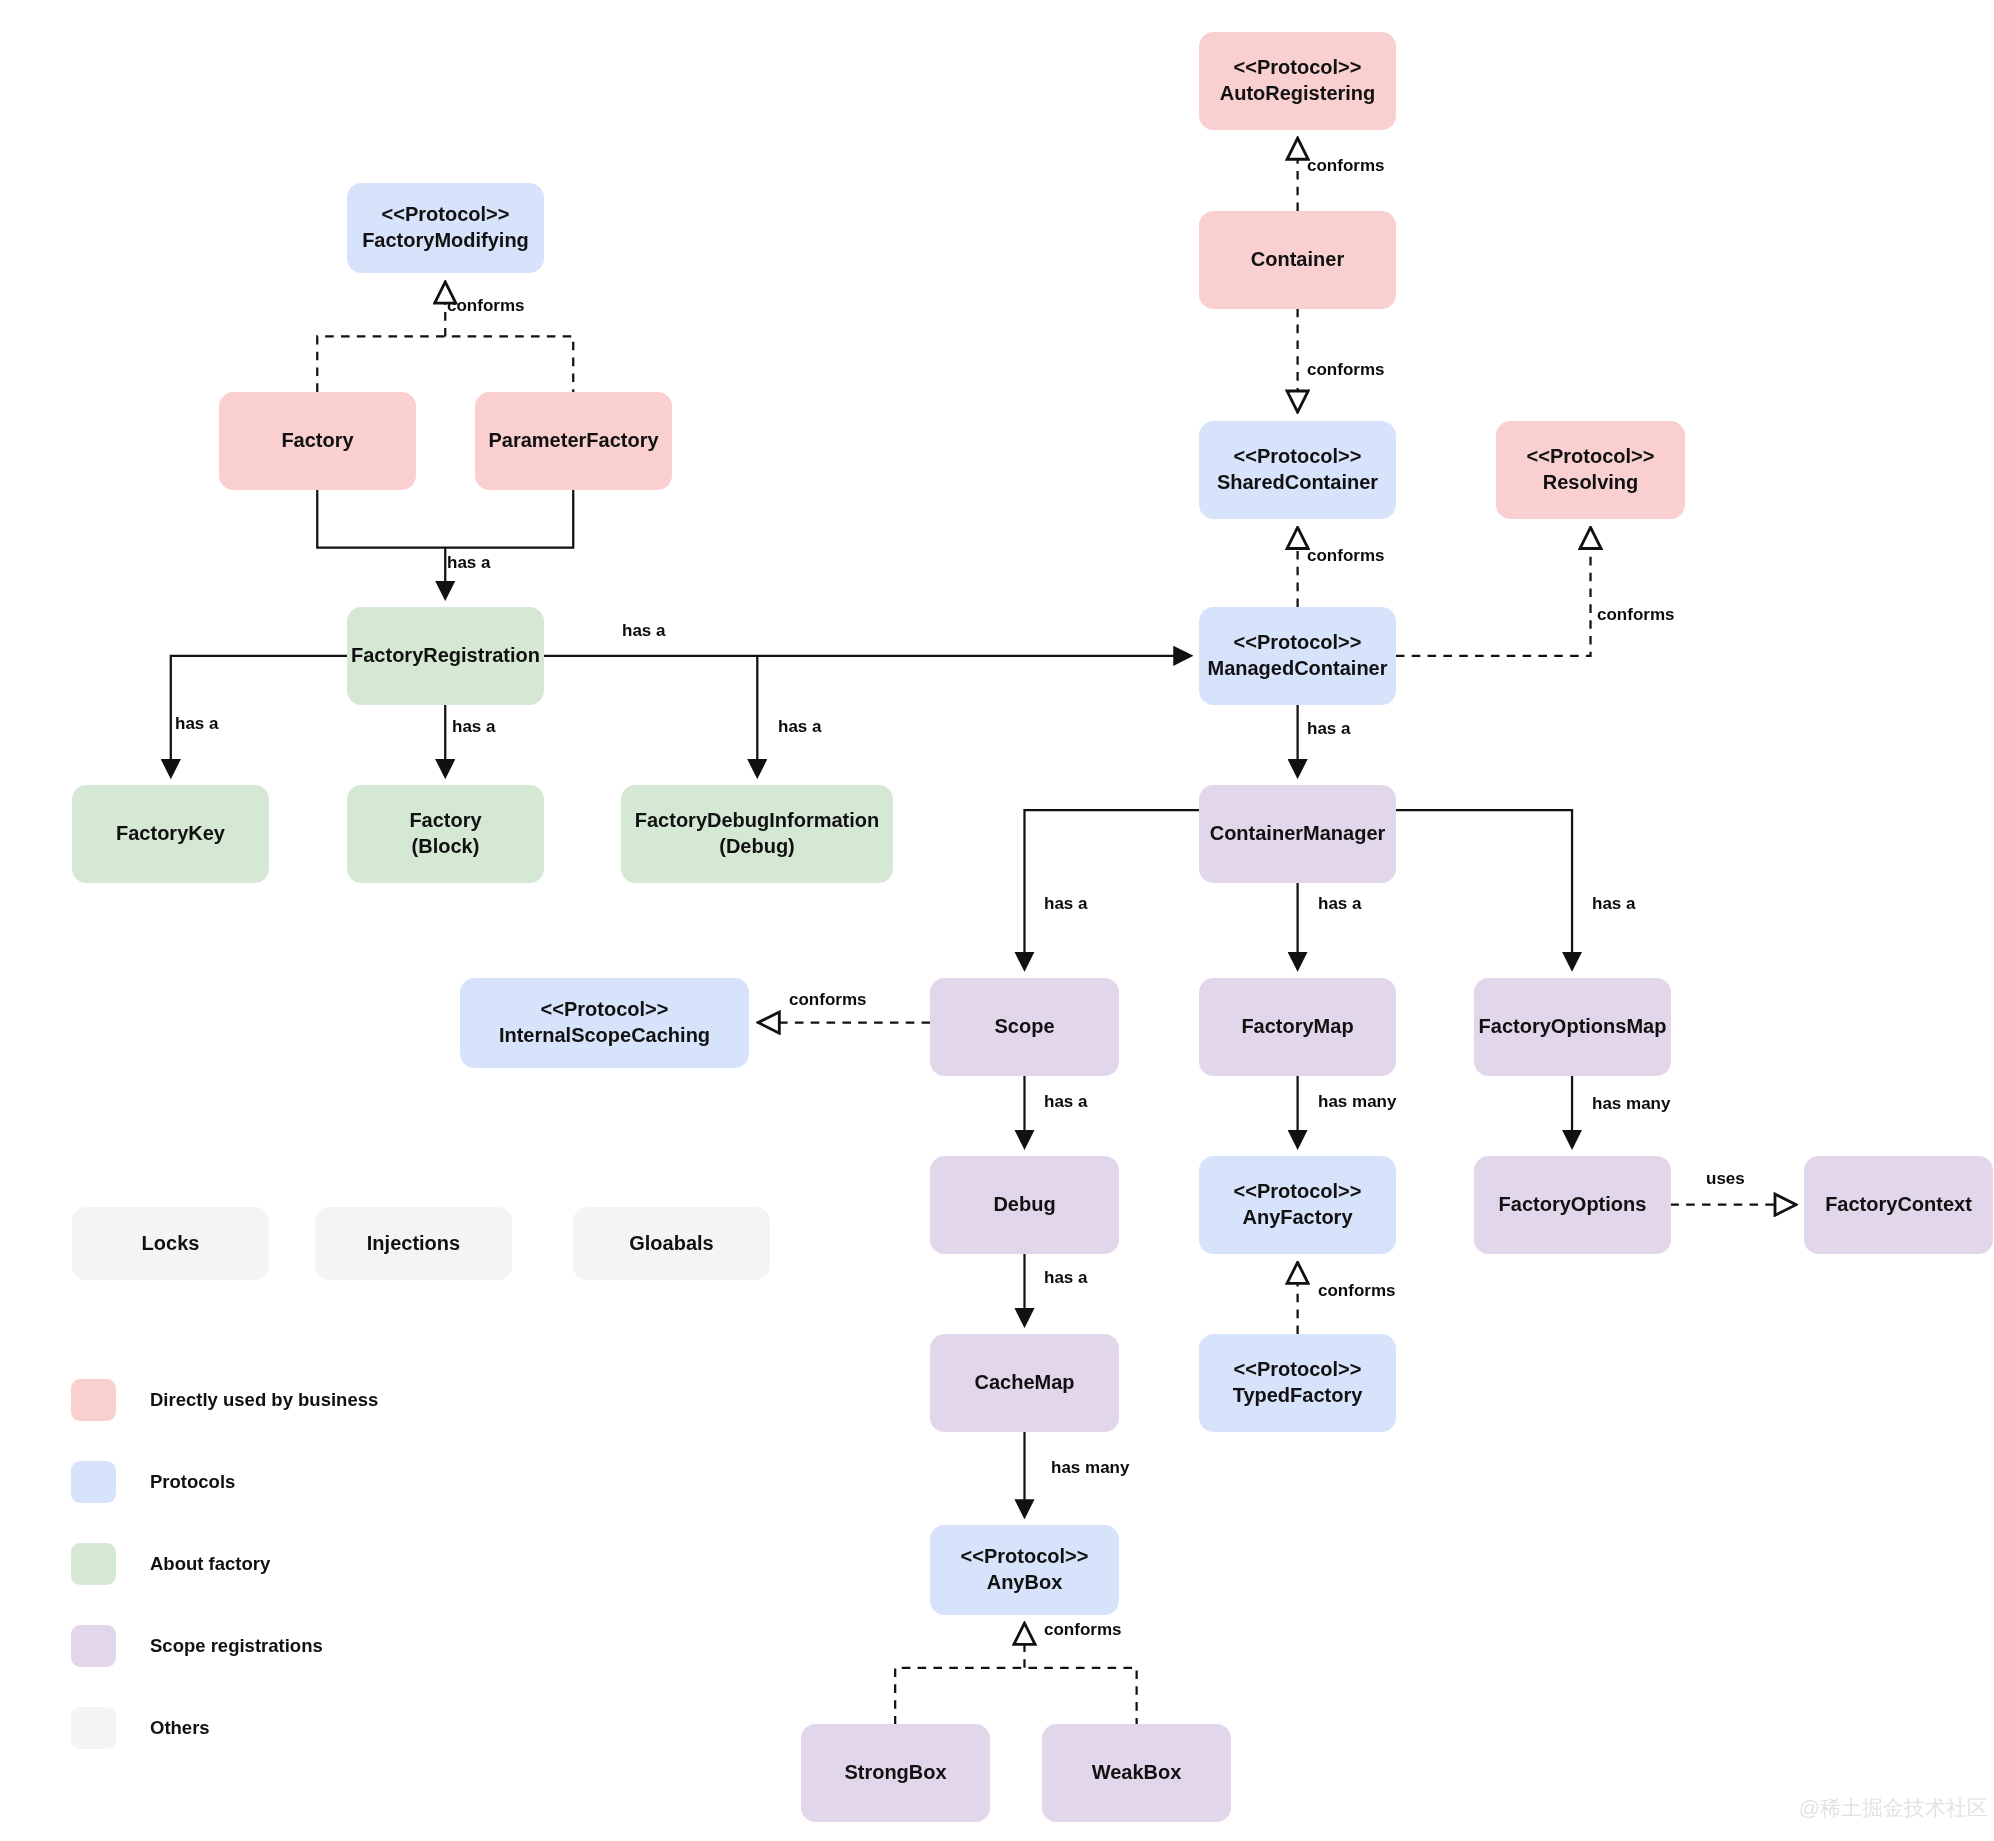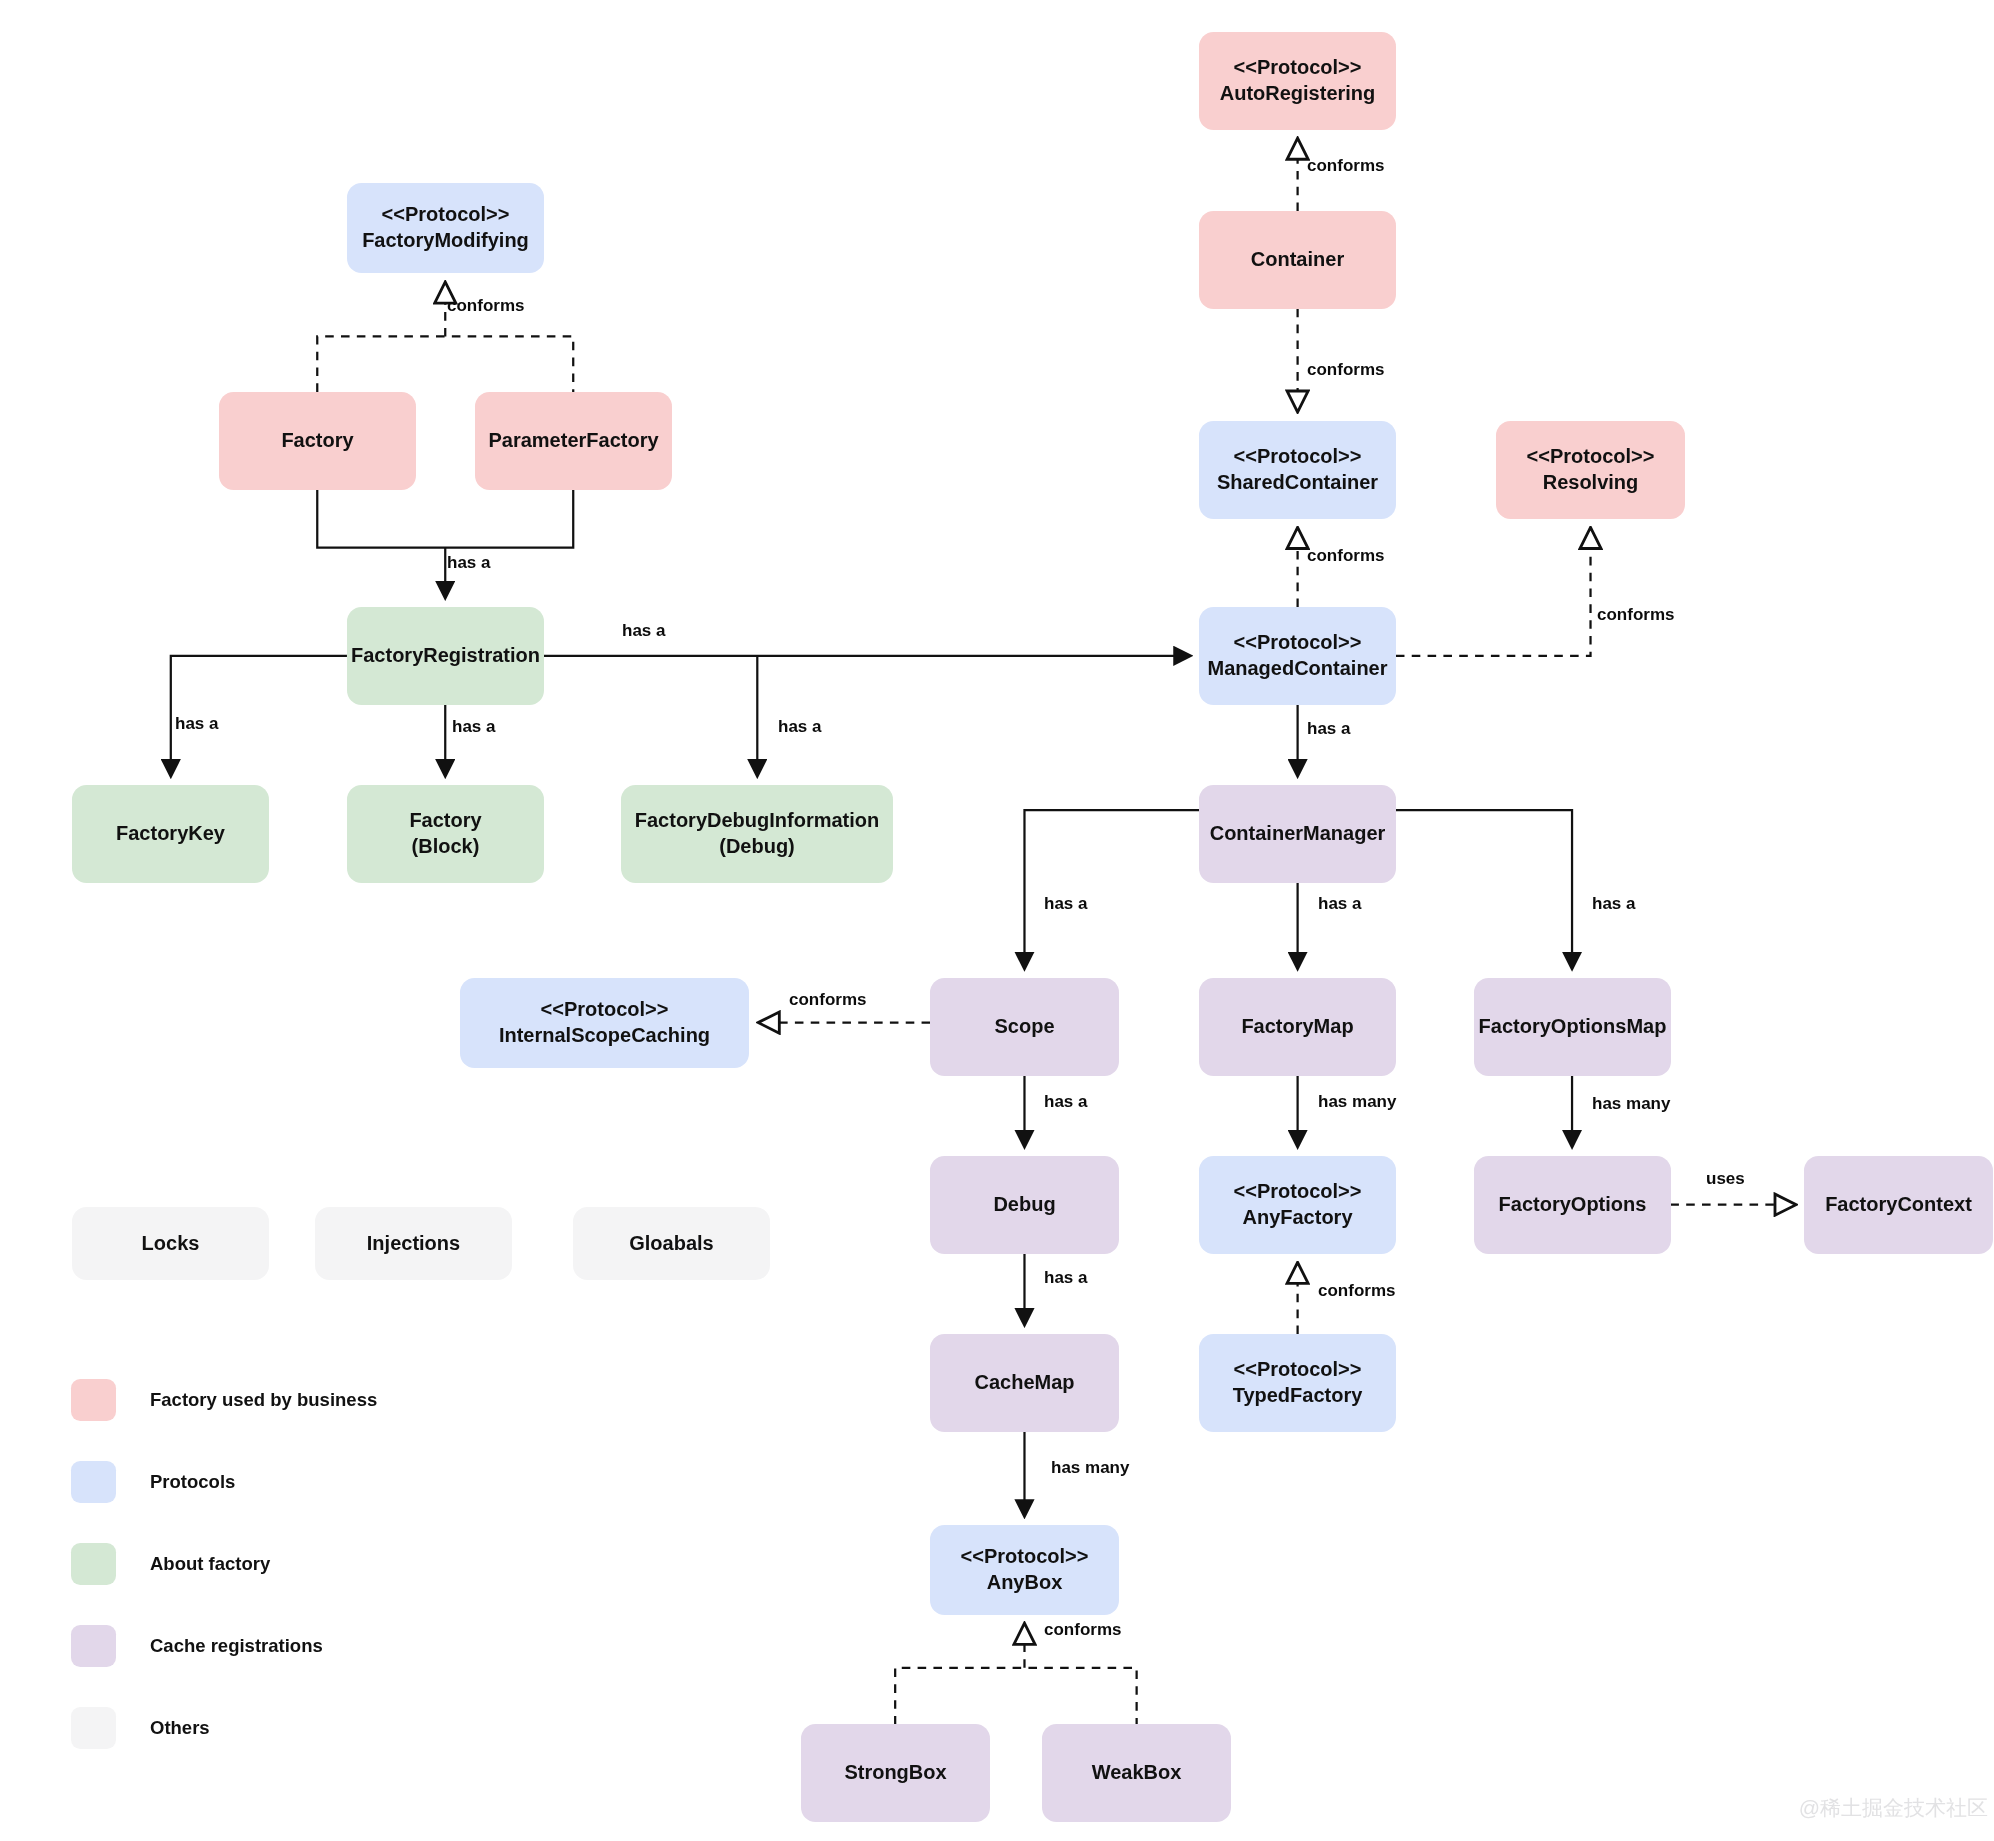--- a/index.html
+++ b/index.html
@@ -287,33 +287,33 @@
   <div class="edge-label" style="left:1567px;top:1094px;">has many</div>
   <div class="edge-label" style="left:1019px;top:1268px;">has a</div>
   <div class="edge-label" style="left:1293px;top:1281px;">conforms</div>
   <div class="edge-label" style="left:1681px;top:1169px;">uses</div>
   <div class="edge-label" style="left:1026px;top:1458px;">has many</div>
   <div class="edge-label" style="left:1019px;top:1620px;">conforms</div>
 
   <div id="legend">
     <div class="legend-row">
       <div class="legend-swatch" style="background:#f9cfcf;"></div>
-      <div class="legend-text">Factory used by business</div>
+      <div class="legend-text">Directly used by business</div>
     </div>
     <div class="legend-row">
       <div class="legend-swatch" style="background:#d7e3fb;"></div>
       <div class="legend-text">Protocols</div>
     </div>
     <div class="legend-row">
       <div class="legend-swatch" style="background:#d4e8d4;"></div>
       <div class="legend-text">About factory</div>
     </div>
     <div class="legend-row">
       <div class="legend-swatch" style="background:#e2d7ea;"></div>
-      <div class="legend-text">Cache registrations</div>
+      <div class="legend-text">Scope registrations</div>
     </div>
     <div class="legend-row">
       <div class="legend-swatch" style="background:#f4f4f5;"></div>
       <div class="legend-text">Others</div>
     </div>
   </div>
 
   <div id="watermark">@稀土掘金技术社区</div>
 
 </div>

